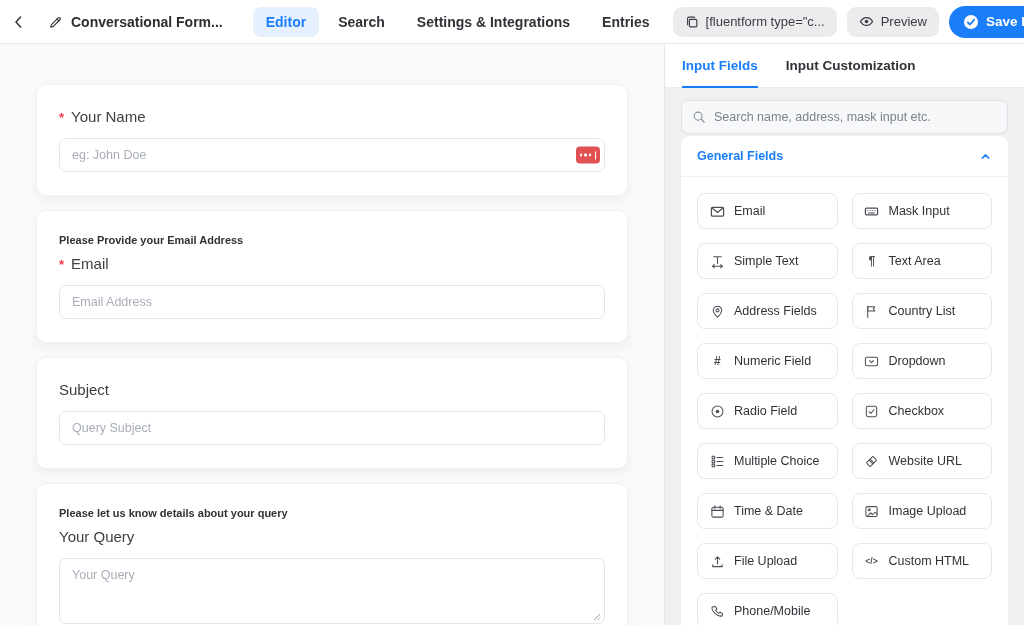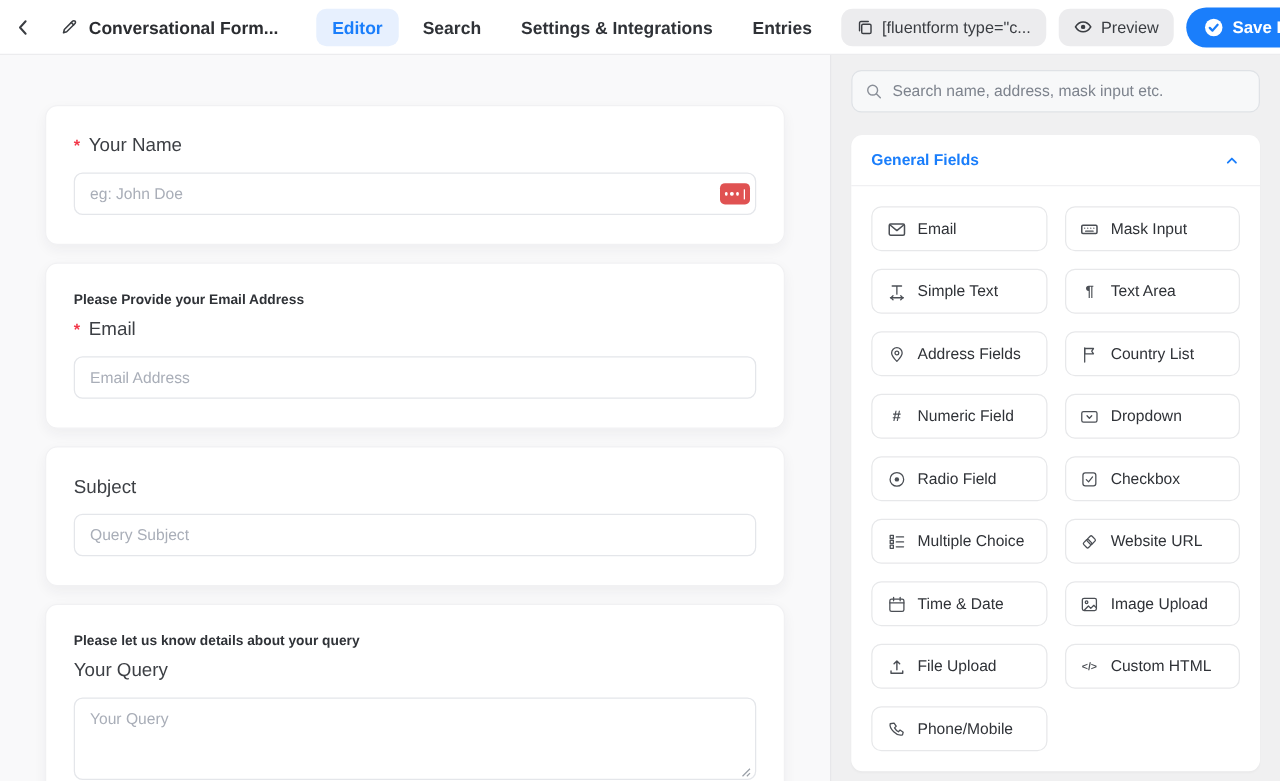--- a/index.html
+++ b/index.html
@@ -16,21 +16,21 @@
   .topbar {
     height:44px; display:flex; align-items:center;
     background:#fff; border-bottom:1px solid #ececee;
     padding:0 12px 0 6px;
   }
   .icon-btn {
     background:none; border:none; padding:5px; cursor:pointer;
     display:flex; align-items:center; color:#3a3d42;
   }
   .vdiv { width:1px; align-self:stretch; background:#ececee; }
-  .title-wrap { display:flex; align-items:center; gap:8px; padding:0 16px; cursor:pointer; }
+  .title-wrap { display:flex; align-items:flex-end; gap:8px; padding:0 16px; cursor:pointer; }
   .title { font-size:14px; font-weight:700; color:#2b2d31; white-space:nowrap; }
   .top-tabs { display:flex; align-items:center; gap:6px; margin-left:14px; }
   .top-tab {
     border:none; background:transparent; cursor:pointer;
     font-family:inherit; font-size:14px; font-weight:600; color:#2f3237;
     padding:7px 13px; border-radius:8px; white-space:nowrap;
   }
   .top-tab.active { color:var(--accent); background:#e7f0fe;text-align:right; }
   .spacer { flex:1; }
   .chip {
@@ -90,21 +90,21 @@
   }
   .side-tab {
     display:flex; align-items:center; position:relative; cursor:pointer;
     font-size:13.5px; font-weight:700; color:#2f3237; white-space:nowrap;
   }
   .side-tab.active { color:var(--accent); }
   .side-tab.active::after {
     content:""; position:absolute; left:0; right:0; bottom:-1px; height:2px; background:var(--accent);
   }
   .side-body { flex:1; padding:12px 16px 0; overflow:hidden; }
-  .search { position:relative; margin-bottom:18px;border-radius:12px; }
+  .search { position:relative; margin-bottom:2px;border-radius:12px; }
   .search .sicon { position:absolute; left:11px; top:10px; color:#8a8f98; }
   .search input {
     width:100%; height:34px; border:1px solid #dfe2e6; border-radius:8px;
     background:#f7f8f9; padding:0 12px 0 32px;
     font-family:inherit; font-size:12.5px; color:#555; outline:none;
   }
   .search input::placeholder { color:#7d838d; }
   .panel { background:#fff; border-radius:9px; box-shadow:0 1px 2px rgba(0,0,0,.03); }
   .panel-head {
     display:flex; align-items:center; justify-content:space-between;
@@ -235,20 +235,28 @@
               <path d="M7 1L1 7"></path>
               <path d="M7 4.5L4.5 7"></path>
             </svg>
         </span>
       </div>
     </section>
 
   </div>
 
   <aside class="sidebar">
+    <div class="side-tabs" id="sideTabs">
+        <div class="side-tab active">
+          <span>Input Fields</span>
+        </div>
+        <div class="side-tab">
+          <span>Input Customization</span>
+        </div>
+      </div>
     <div class="side-body">
       <div class="search">
         <span class="sicon">
           <svg width="14" height="14" viewBox="0 0 16 16" fill="none" stroke="currentColor" stroke-width="1.3" stroke-linecap="round">
               <circle cx="7" cy="7" r="4.5"></circle>
               <path d="M10.6 10.6L14 14"></path>
             </svg>
         </span>
         <input placeholder="Search name, address, mask input etc." style="">
       </div>

